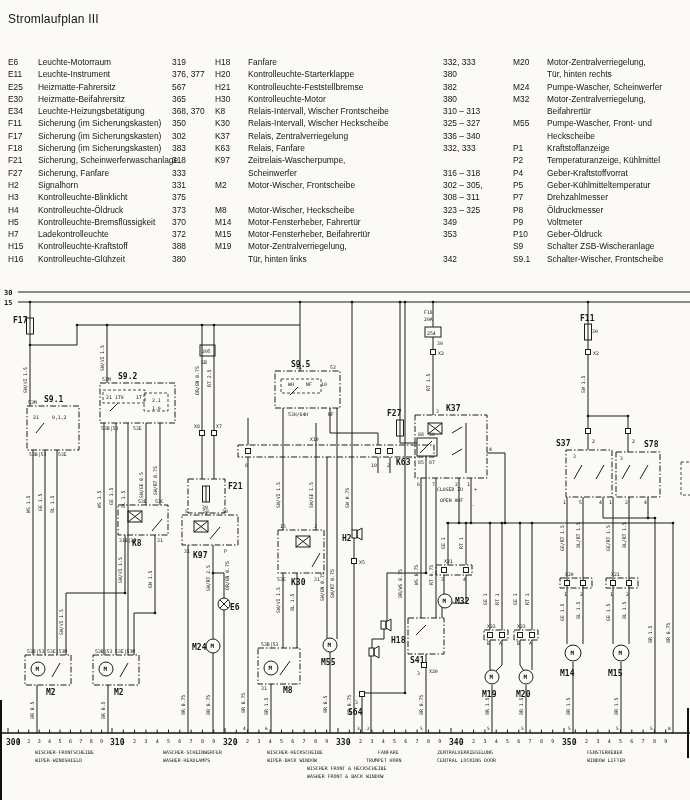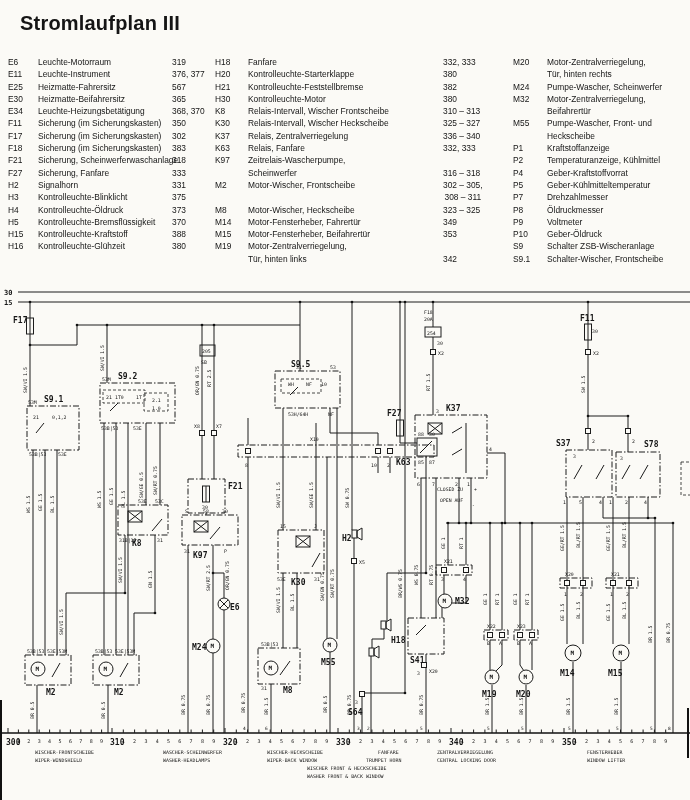--- a/index.html
+++ b/index.html
@@ -1,32 +1,32 @@
 <!DOCTYPE html>
 <html><head>
 <meta charset="utf-8">
 <style>
   html,body{margin:0;padding:0;background:#e8e6e0;}
   .page{position:relative;width:690px;height:800px;background:#fbfaf6;overflow:hidden;
         font-family:"Liberation Sans",sans-serif;color:#151515;}
-  .title{position:absolute;left:20px;top:12px;font-size:20px;font-weight:bold;letter-spacing:.2px;}
+  .title{position:absolute;left:8px;top:12px;font-size:12px;font-weight:normal;letter-spacing:.2px;}
   .legend{position:absolute;top:56px;left:0;width:690px;height:228px;font-size:8.4px;line-height:12.3px;}
   .lcol{position:absolute;top:0;}
   .c1{left:8px;width:204px;}
   .c2{left:215px;width:296px;}
   .c3{left:513px;width:175px;}
   .lrow{display:flex;align-items:flex-start;}
   .lrow span{white-space:pre;display:block;}
   .code{width:30px;flex:0 0 auto;}
   .c2 .code{width:33px;}
   .c3 .code{width:34px;}
   .lbl{flex:1 1 auto;}
   .c1 .lbl{width:134px;flex:0 0 auto;}
   .c2 .lbl{width:195px;flex:0 0 auto;}
-  .pg{flex:0 0 auto;text-align:center;}
+  .pg{flex:0 0 auto;}
   svg{position:absolute;left:0;top:283px;}
   .w{fill:none;stroke:#1c1c1c;stroke-width:1;}
   .sc{fill:none;stroke:#111;stroke-width:1.3;}
   .bx{fill:none;stroke:#1c1c1c;stroke-width:1;stroke-dasharray:6 2 1.5 2;}
   .dsh{fill:none;stroke:#1c1c1c;stroke-width:.8;stroke-dasharray:3 2;}
   .sld{fill:none;stroke:#1c1c1c;stroke-width:1;}
   .dot{fill:#111;stroke:none;}
   .sym{fill:#fbfaf6;stroke:#1c1c1c;stroke-width:1;}
   .lb{font-family:"DejaVu Sans Mono",monospace;fill:#161616;}
   .lb.b{font-size:8px;font-weight:bold;}
@@ -108,20 +108,25 @@
         </div>
         <div class="lrow">
           <span class="code">H4</span>
           <span class="lbl">Kontrolleuchte-Öldruck</span>
           <span class="pg">373</span>
         </div>
         <div class="lrow">
           <span class="code">H5</span>
           <span class="lbl">Kontrolleuchte-Bremsflüssigkeit</span>
           <span class="pg">370</span>
+        </div>
+        <div class="lrow">
+          <span class="code">H7</span>
+          <span class="lbl">Ladekontrolleuchte</span>
+          <span class="pg">372</span>
         </div>
         <div class="lrow">
           <span class="code">H15</span>
           <span class="lbl">Kontrolleuchte-Kraftstoff</span>
           <span class="pg">388</span>
         </div>
         <div class="lrow">
           <span class="code">H16</span>
           <span class="lbl">Kontrolleuchte-Glühzeit</span>
           <span class="pg">380</span>

